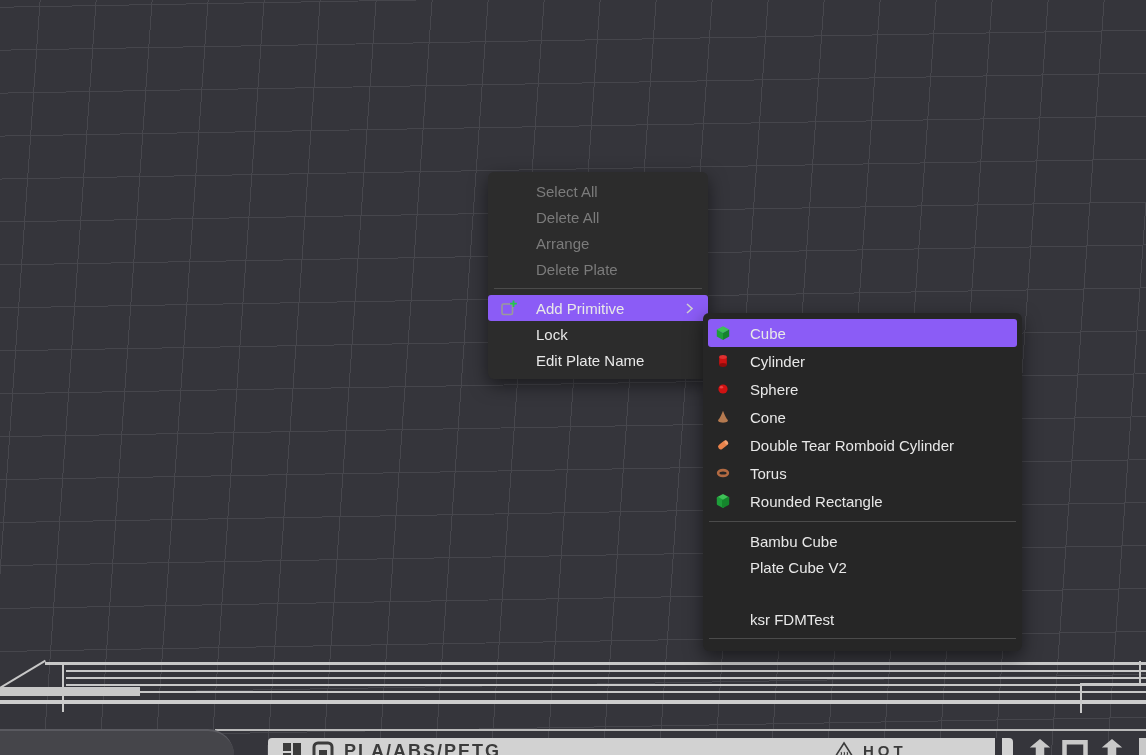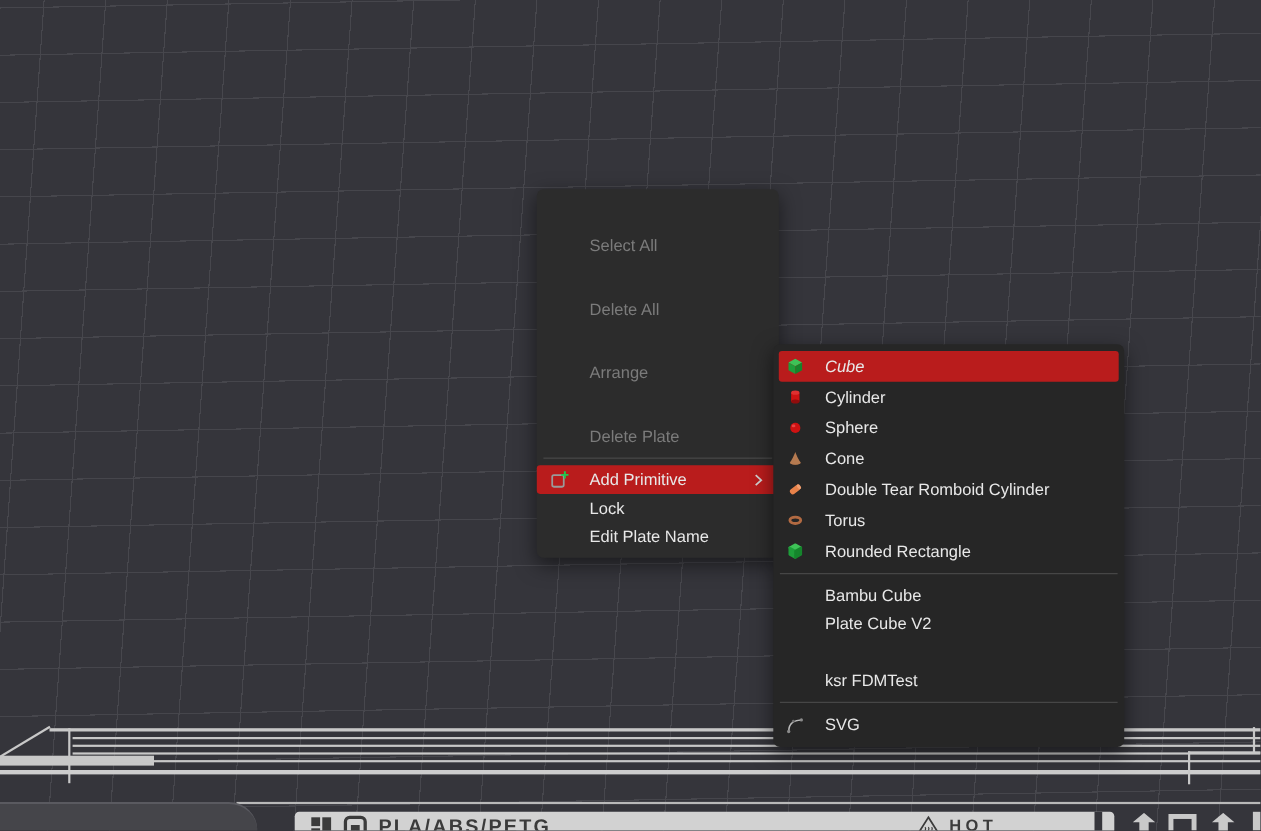--- a/index.html
+++ b/index.html
@@ -34,23 +34,23 @@
     box-shadow:0 6px 18px rgba(0,0,0,.5);padding:6px 0;z-index:10;
     color:#e8e8e8;font-size:15px;}
   .menu.sub{background:#262626;z-index:11;}
   .mi{display:flex;align-items:center;height:26px;padding:0 12px 0 10px;cursor:default;}
   .menu.sub .mi.withicon{height:28px;}
   .menu.sub .mi{padding-left:8px;}
   .mi .ic{width:22px;height:18px;margin-right:16px;display:inline-flex;
     align-items:center;justify-content:center;flex:0 0 22px;}
   .menu.sub .mi .ic{width:24px;flex:0 0 24px;margin-right:15px;}
   .mi .lb{flex:1;white-space:nowrap;}
-  .mi.dis{color:#7b7b7b;margin-top:32px;}
-  .mi.hl{background:#b91c1c;border-radius:3px;}
-  .menu.sub .mi.hl{margin:0 5px;padding-left:3px;font-style:italic;}
+  .mi.dis{color:#7b7b7b;}
+  .mi.hl{background:#8b5cf6;border-radius:3px;}
+  .menu.sub .mi.hl{margin:0 5px;padding-left:3px;}
   .mi .chev{margin-left:auto;display:inline-flex;}
   .sep{height:1px;background:#4b4b4b;margin:6px 6px;}
 
   
   .plate-glyph{position:absolute;top:739px;}
 </style>
 </head>
 <body>
 
 <div id="stage">
@@ -239,26 +239,15 @@
         <span class="lb">Plate Cube V2</span>
       </div>
       <div class="mi">
         <span class="ic"></span>
       </div>
       <div class="mi">
         <span class="ic"></span>
         <span class="lb">ksr FDMTest</span>
       </div>
       <div class="sep"></div>
-      <div class="mi withicon">
-        <span class="ic">
-          <svg width="18" height="18" viewBox="0 0 18 18">
-            <path d="M3 15 C3 7 9 4.5 14.5 4.5" fill="none" stroke="#b9b9b9" stroke-width="1.5"></path>
-            <circle cx="3" cy="15" r="1.5" fill="#8a8a8a"></circle>
-            <circle cx="14.5" cy="4.5" r="1.5" fill="#8a8a8a"></circle>
-            <circle cx="7.2" cy="5.6" r="1.2" fill="#6f6f6f"></circle>
-          </svg>
-        </span>
-        <span class="lb">SVG</span>
-      </div>
     </div>
 
 </div>
 
 </body></html>

